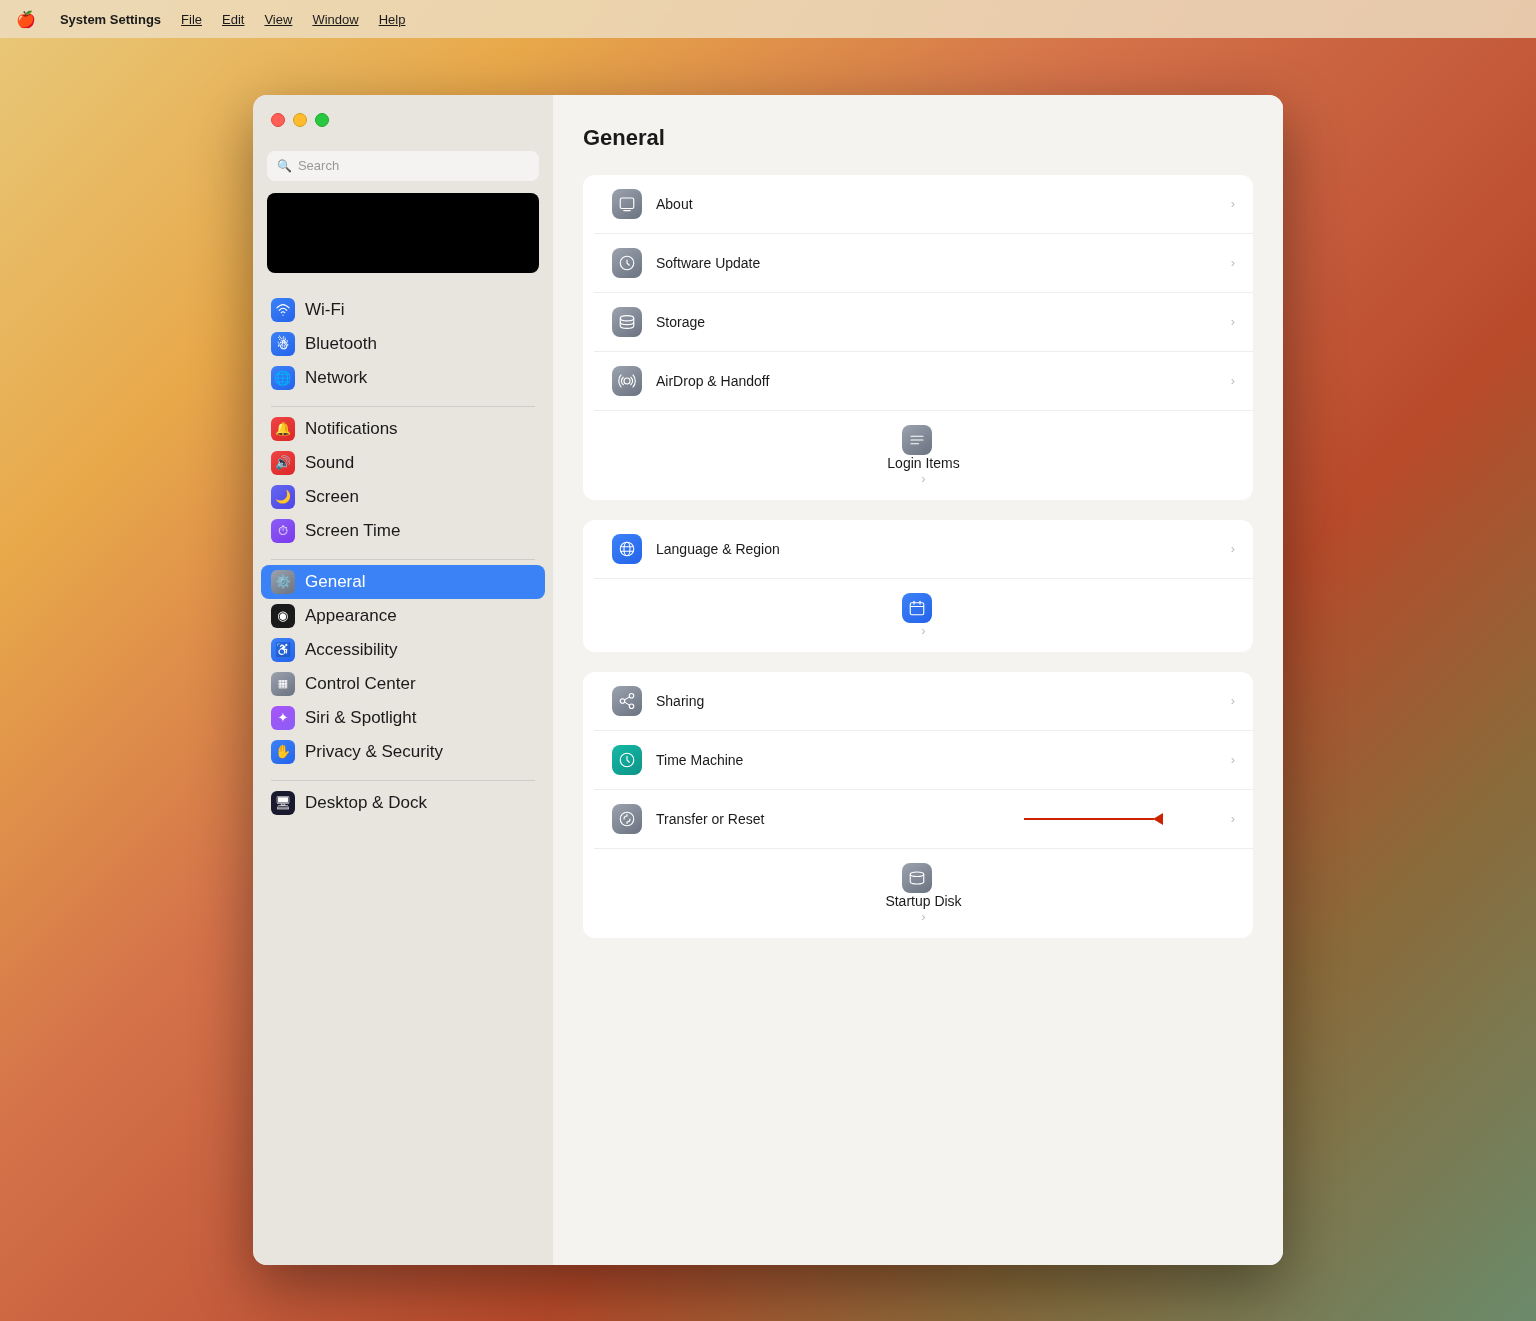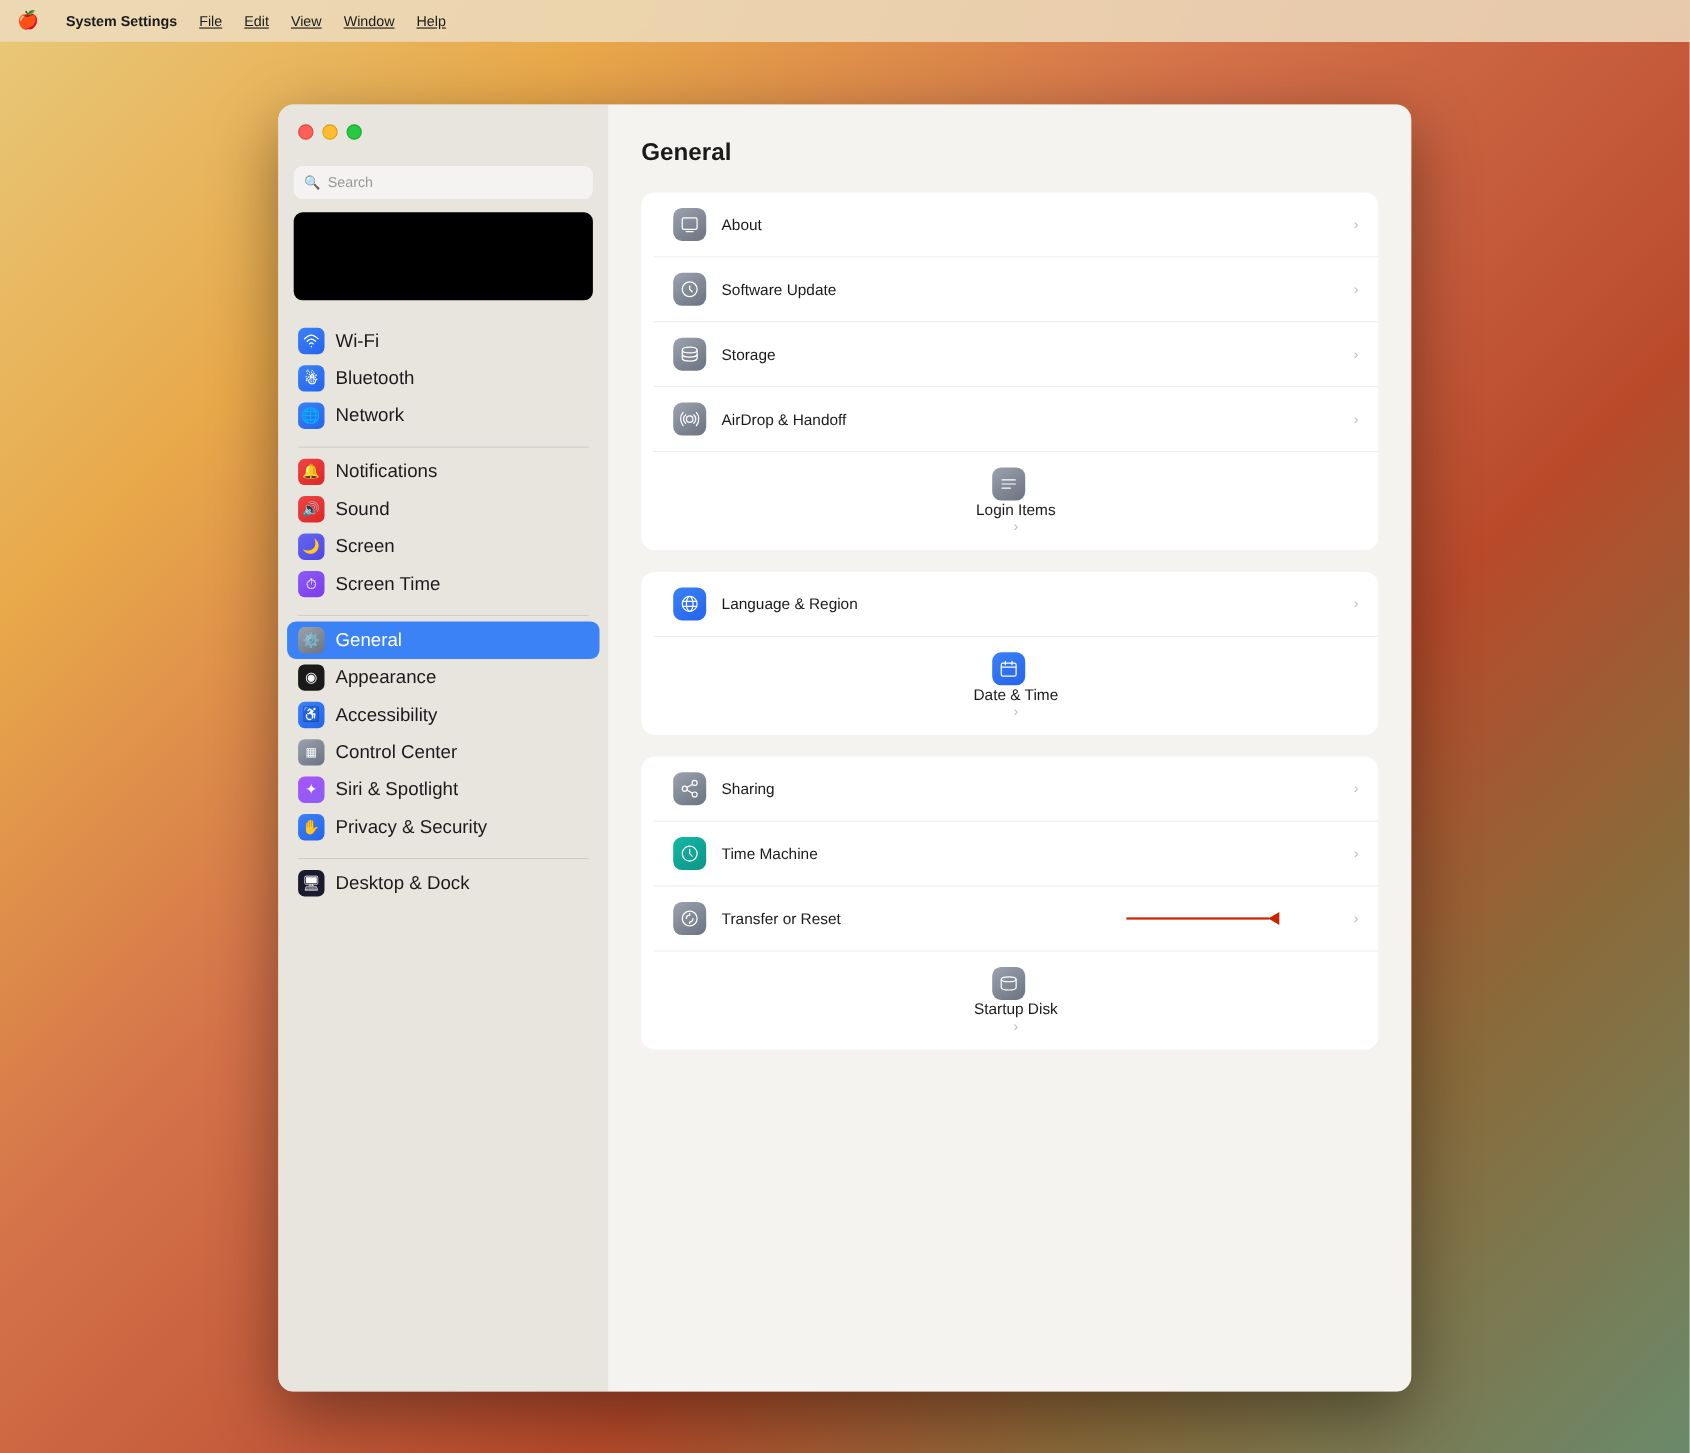--- a/index.html
+++ b/index.html
@@ -527,21 +527,20 @@
 
       <div class="settings-row">
         <div class="row-icon row-icon-blue">
           <svg width="18" height="18" viewBox="0 0 24 24" fill="none">
               <rect x="3" y="5" width="18" height="16" rx="2" stroke="white" stroke-width="1.5"></rect>
               <line x1="3" y1="10" x2="21" y2="10" stroke="white" stroke-width="1.5"></line>
               <line x1="8" y1="3" x2="8" y2="7" stroke="white" stroke-width="1.5" stroke-linecap="round"></line>
               <line x1="16" y1="3" x2="16" y2="7" stroke="white" stroke-width="1.5" stroke-linecap="round"></line>
             </svg>
         </div>
-        <span class="row-label">Date &amp; Time</span>
         <span class="row-chevron">›</span>
       </div>
 
     </div>
 
     <div class="settings-group">
 
       <div class="settings-row">
         <div class="row-icon row-icon-gray">
           <svg width="18" height="18" viewBox="0 0 24 24" fill="none">

